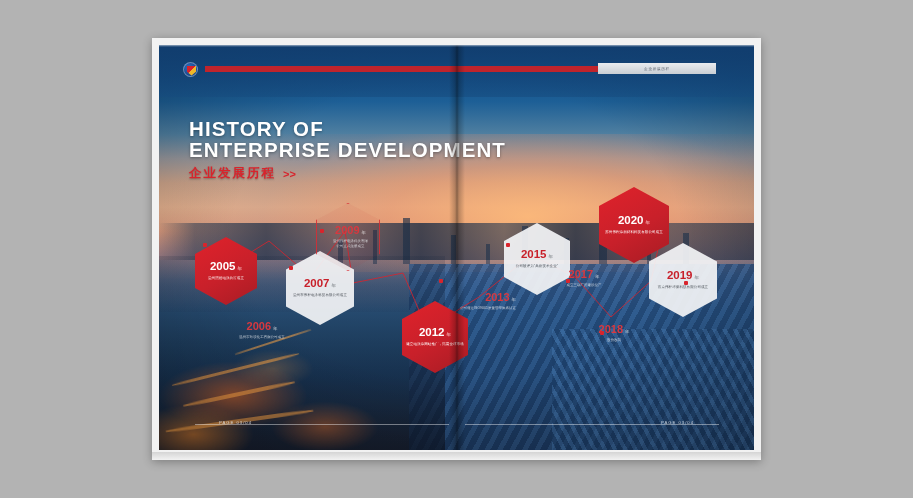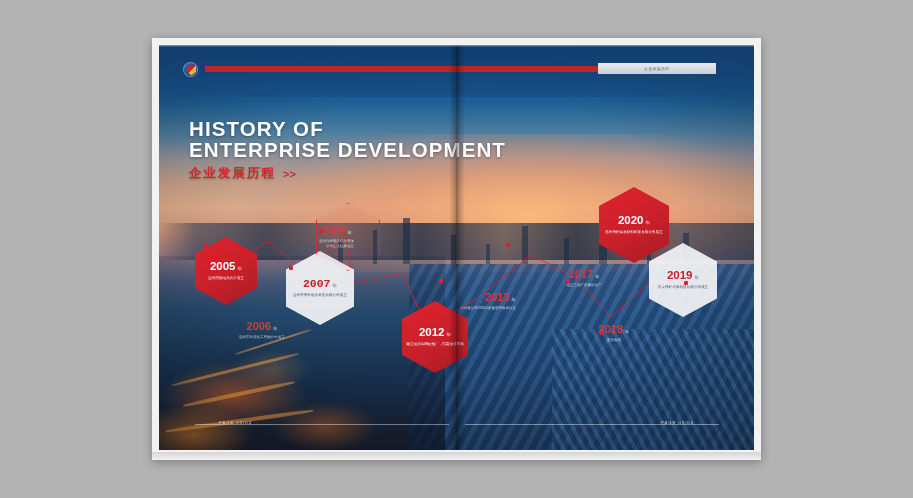--- a/index.html
+++ b/index.html
@@ -345,31 +345,31 @@
     <div class="node" style="left:44px; top:198px;"></div>
 
     <div class="hex ghost" style="left:72px; top:252px; width:62px; height:66px;text-align:right;">
       <div class="yr" style="font-size:11px;">
         <b>2006</b>
           <i style="font-size:4.4px">年</i>
       </div>
       <div class="desc" style="font-size:3.4px;">温州市环境化工有限公司成立</div>
     </div>
 
-    <div class="hex light" style="left:127px; top:206px; width:68px; height:74px;font-family:Liberation Mono, monospace;">
+    <div class="hex light" style="left:127px; top:206px; width:68px; height:74px;">
       <div class="yr" style="font-size:11.5px;">
         <b>2007</b>
           <i style="font-size:4.6px">年</i>
       </div>
       <div class="desc" style="font-size:3.5px;">温州市伟程电泳科技有限公司成立</div>
     </div>
     <div class="node" style="left:130px; top:221px;"></div>
 
     <div class="hex-outline" style="left:157px; top:158px; width:64px; height:68px;"></div>
-    <div class="hex ghost" style="left:157px; top:158px; width:41px; height:68px;text-align:right;">
+    <div class="hex ghost" style="left:171px; top:158px; width:41px; height:68px;">
       <div class="yr" style="font-size:11px;">
         <b>2009</b>
           <i style="font-size:4.4px">年</i>
       </div>
       <div class="desc" style="font-size:3.4px;">温州伟程电泳科技有限公司正式注册成立</div>
     </div>
     <div class="node" style="left:161px; top:184px;"></div>
 
     <div class="node" style="left:280px; top:234px;"></div>
 
@@ -382,20 +382,27 @@
     </div>
 
     <div class="hex ghost" style="left:296px; top:222px; width:64px; height:68px;align-items:flex-end;">
       <div class="yr" style="font-size:11px;">
         <b>2013</b>
           <i style="font-size:4.4px">年</i>
       </div>
       <div class="desc" style="font-size:3.4px;">公司通过ISO9001质量管理体系认证</div>
     </div>
 
+    <div class="hex light" style="left:345px; top:178px; width:66px; height:72px;">
+      <div class="yr" style="font-size:11.5px;">
+        <b>2015</b>
+          <i style="font-size:4.6px">年</i>
+      </div>
+      <div class="desc" style="font-size:3.5px;">公司被评为"高新技术企业"</div>
+    </div>
     <div class="node" style="left:347px; top:198px;"></div>
     <div class="node" style="left:407px; top:234px;"></div>
 
     <div class="hex ghost" style="left:394px; top:200px; width:62px; height:66px;">
       <div class="yr" style="font-size:11px;">
         <b>2017</b>
           <i style="font-size:4.4px">年</i>
       </div>
       <div class="desc" style="font-size:3.4px;">成立三期厂房建设投产</div>
     </div>

